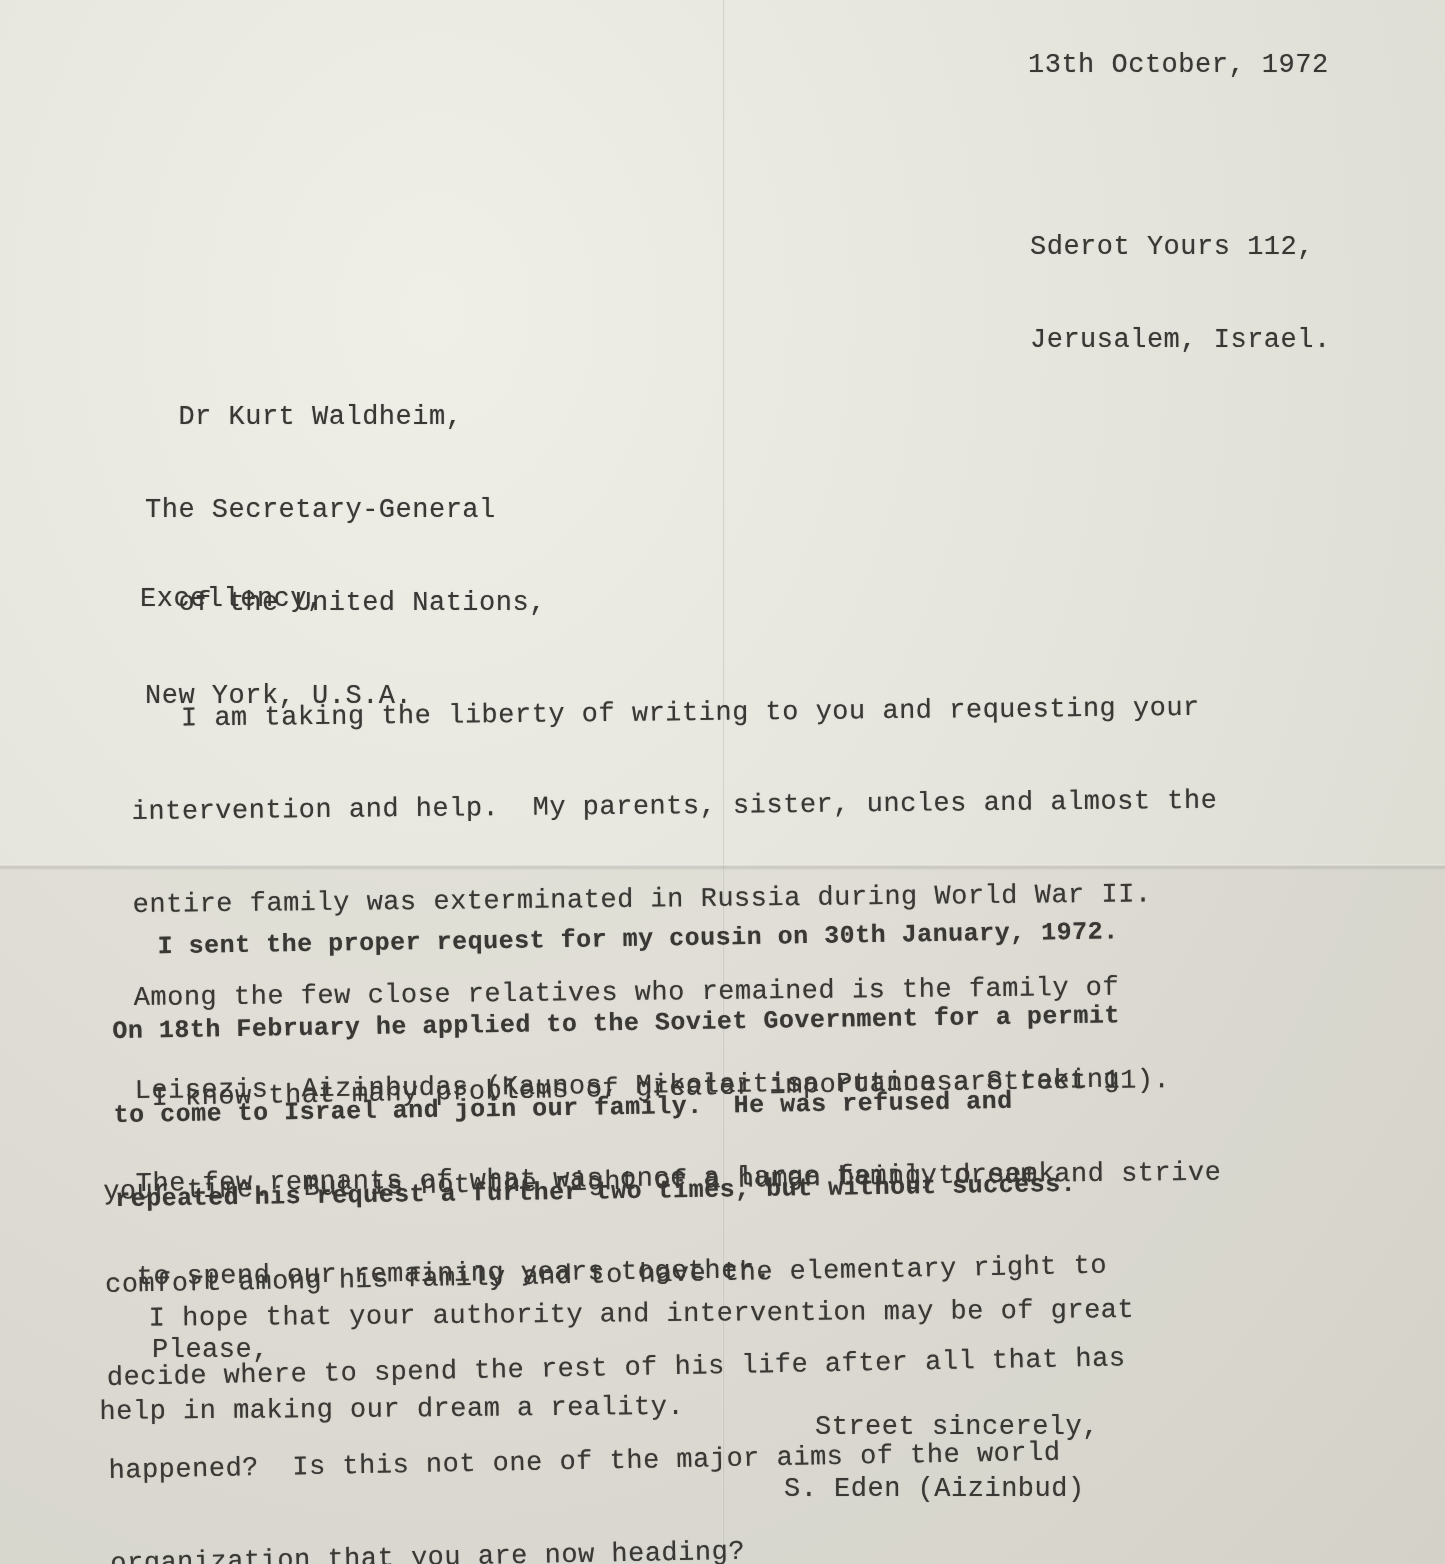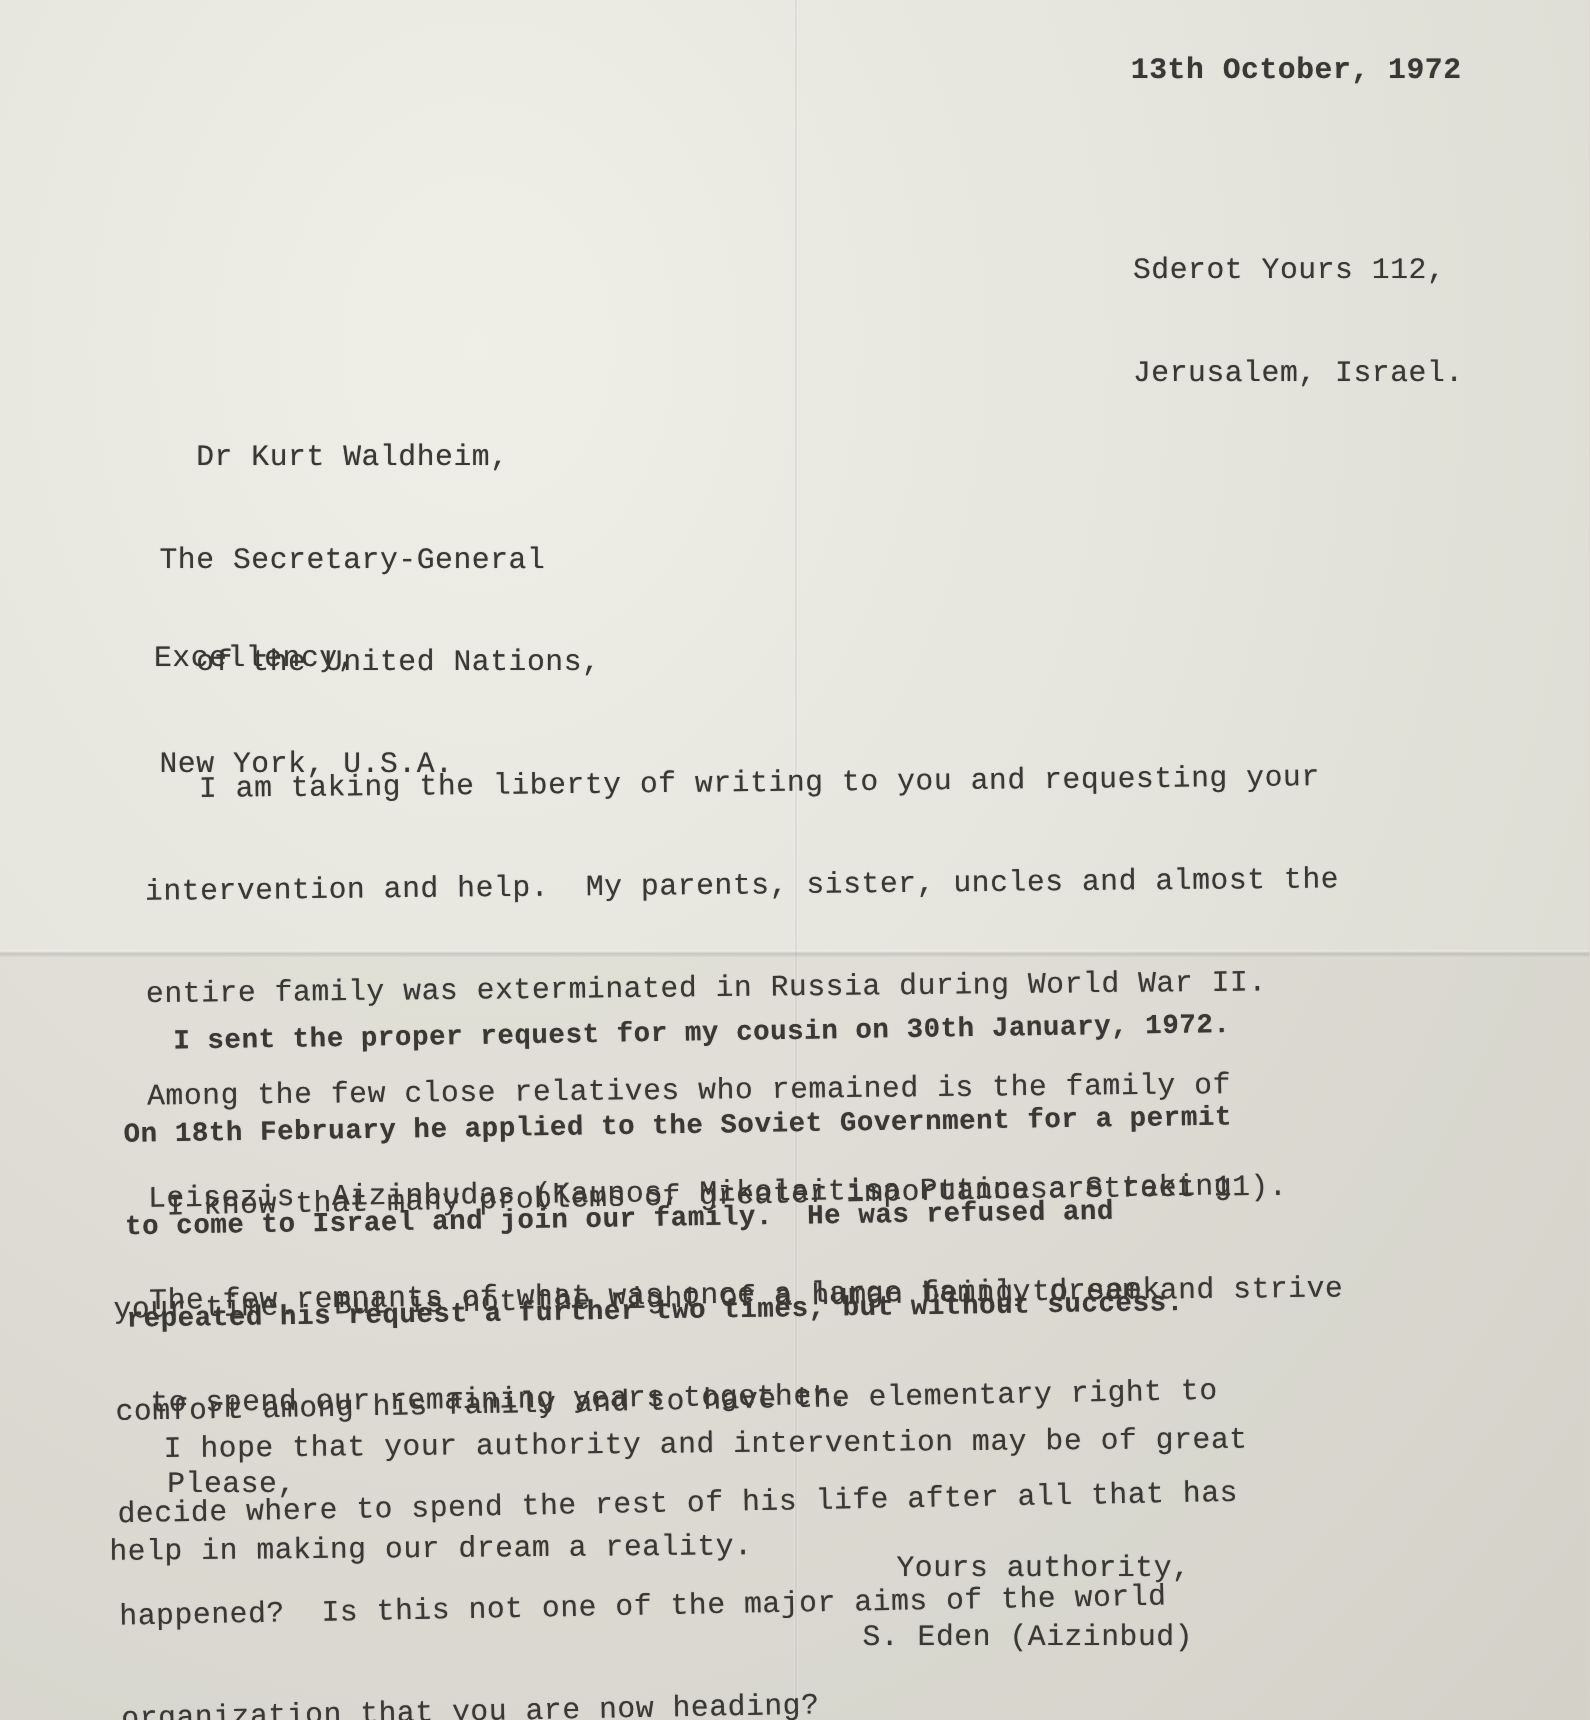--- a/index.html
+++ b/index.html
@@ -39,21 +39,21 @@
     .type {
       position: absolute;
       color: #3a3835;
       font-size: 27px;
       line-height: 31px;
       white-space: pre;
       letter-spacing: 0.5px;
       text-shadow: 0 0 1px rgba(60,58,55,0.5);
     }
     .line { display: block; }
-    .date { left: 1028px; top: 50px; font-weight: bold; }
+    .date { left: 1028px; top: 50px; }
     .address { left: 1030px; top: 170px; }
     .recipient { left: 145px; top: 340px; }
     .salutation { left: 140px; top: 584px; }
     .p1 { left: 130px; top: 642px; transform: rotate(-0.6deg); transform-origin: left top; }
     .p2 { left: 110px; top: 878px; transform: rotate(-0.9deg); transform-origin: left top; font-weight: bold; font-size: 25px; line-height: 28px; }
     .p3 { left: 100px; top: 1022px; transform: rotate(-1.1deg); transform-origin: left top; }
     .p4 { left: 98px; top: 1242px; transform: rotate(-0.5deg); transform-origin: left top; }
     .closing-please { left: 152px; top: 1335px; }
     .valediction { left: 815px; top: 1412px; }
     .signature { left: 784px; top: 1474px; }
@@ -108,15 +108,15 @@
   <span class="line">organization that you are now heading?</span>
 </div>
 
 <div class="type p4">
   <span class="line">   I hope that your authority and intervention may be of great</span>
   <span class="line">help in making our dream a reality.</span>
 </div>
 
 <div class="type closing-please">Please,</div>
 
-<div class="type valediction">Yours authority,</div>
+<div class="type valediction">Street sincerely,</div>
 
 <div class="type signature">S. Eden (Aizinbud)</div>
 
 </body></html>

